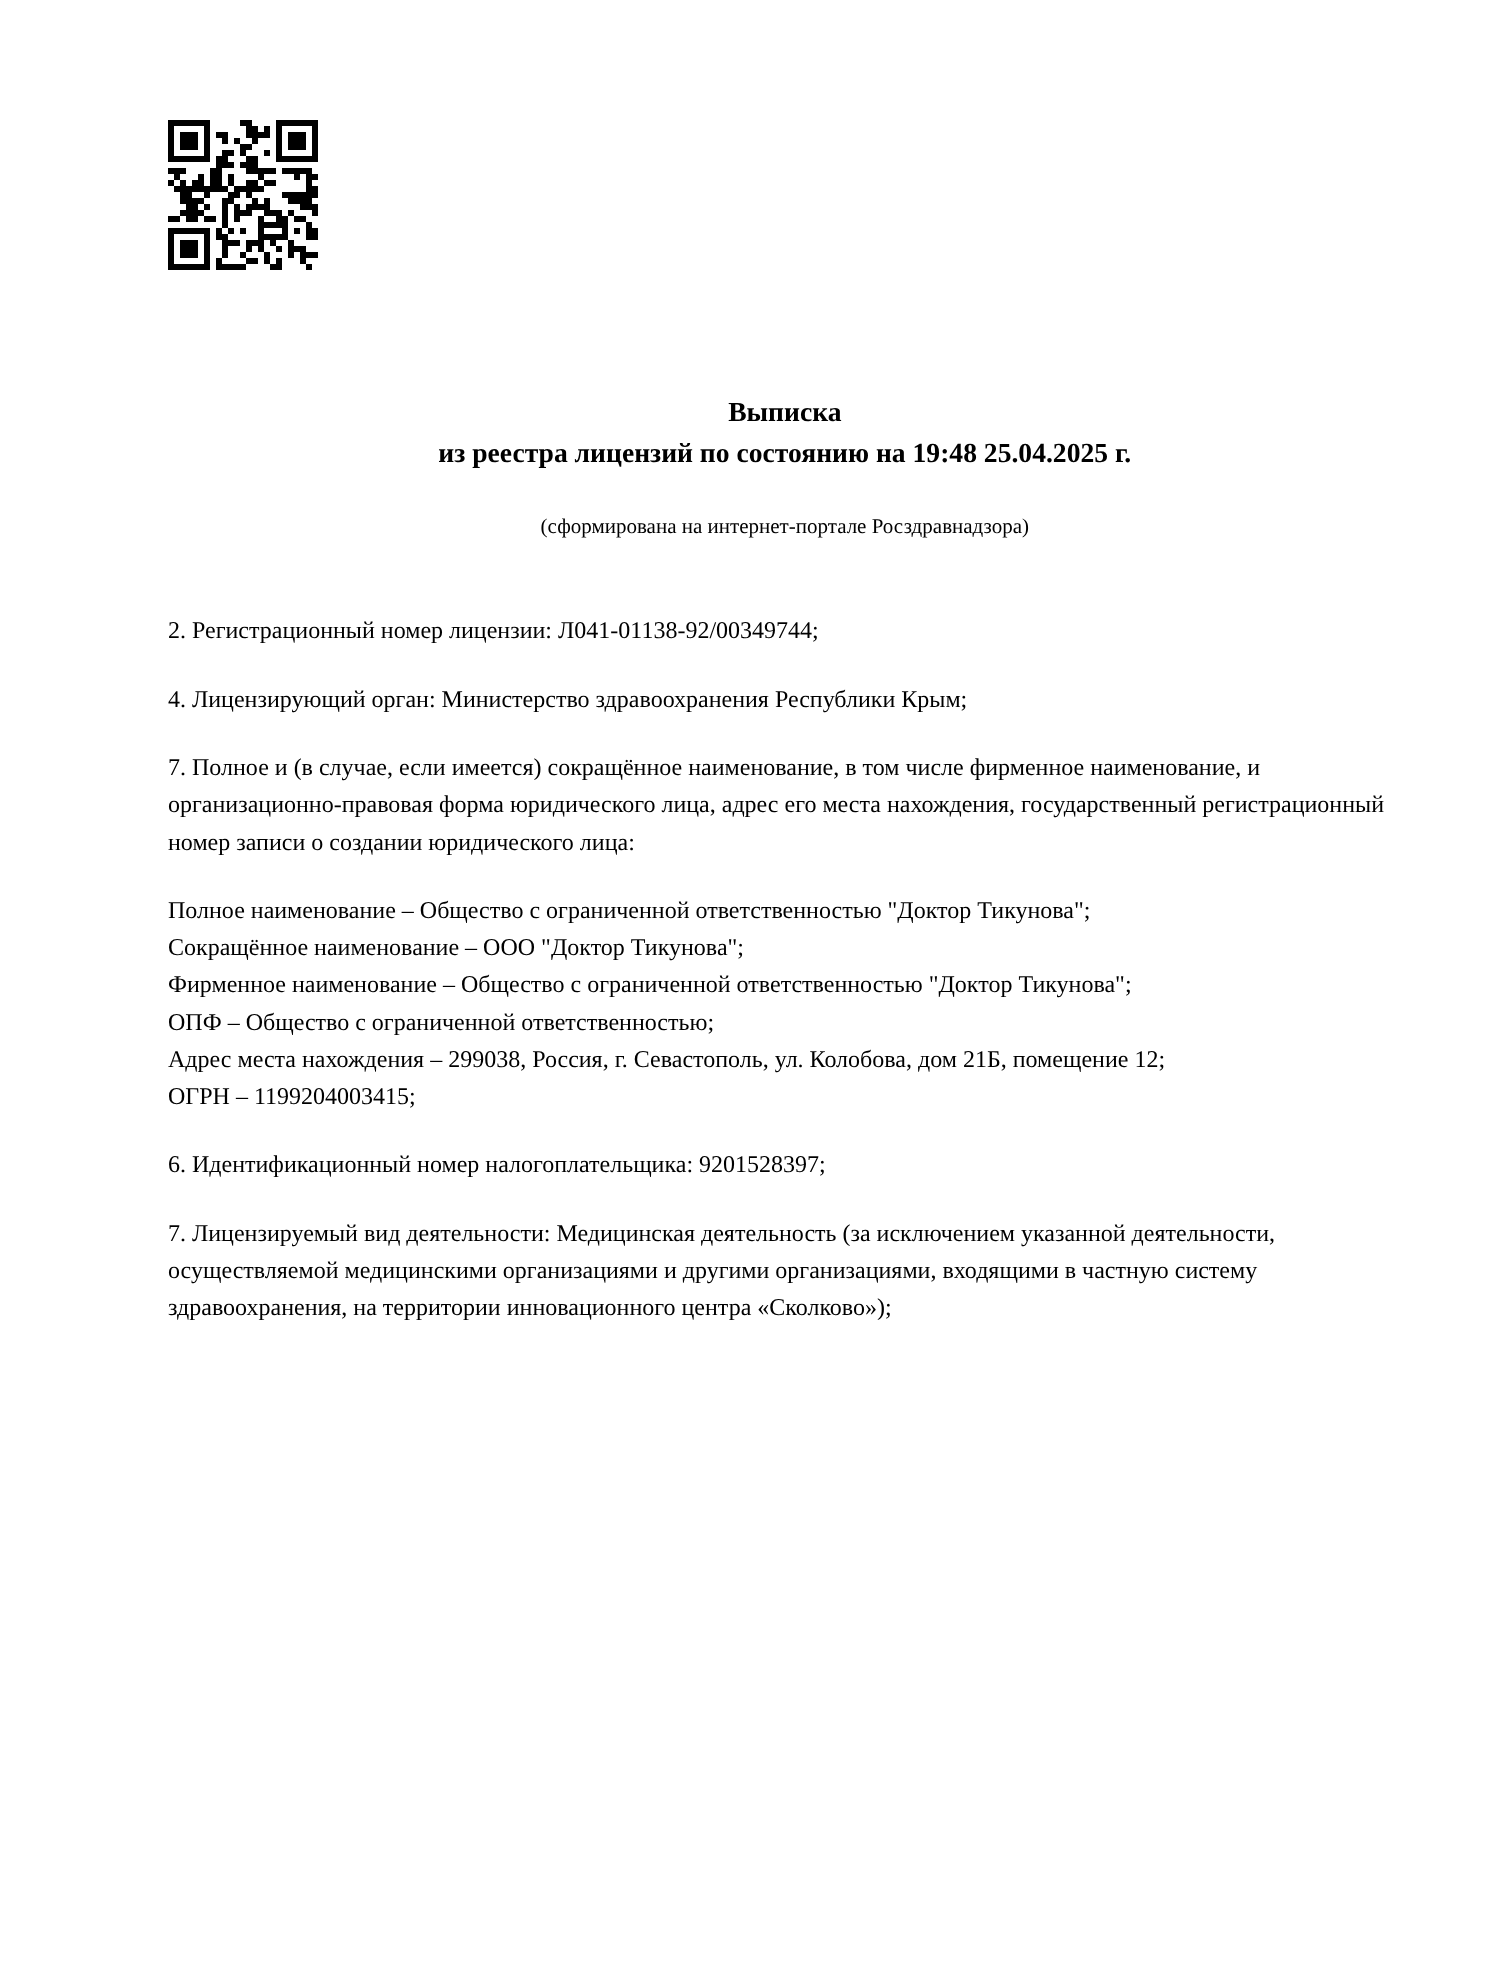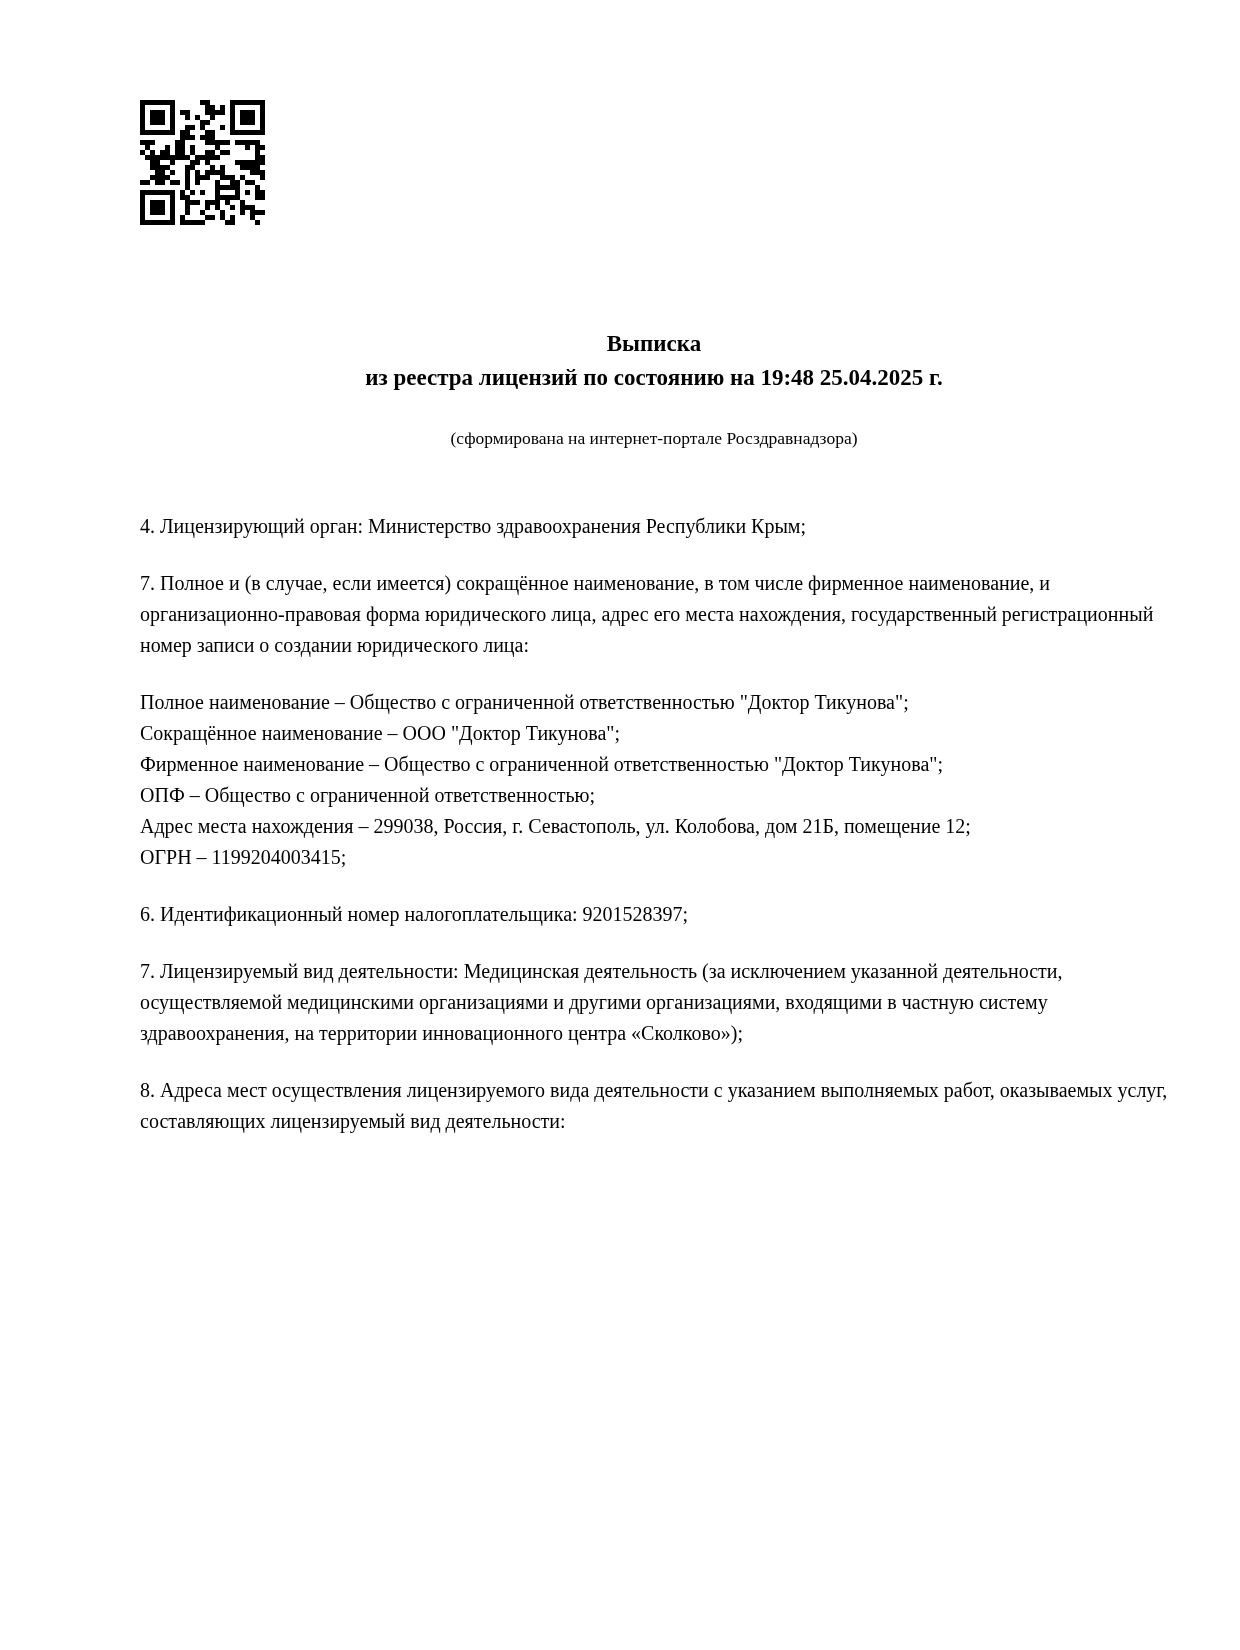--- a/index.html
+++ b/index.html
@@ -360,26 +360,26 @@
       </svg></div>
 
   <div class="title-block">
     <div>Выписка</div>
     <div>из реестра лицензий по состоянию на 19:48 25.04.2025 г.</div>
   </div>
 
   <div class="subtitle">(сформирована на интернет-портале Росздравнадзора)</div>
 
   <div class="body-text">
+    <p>2. Регистрационный номер лицензии: Л041-01138-92/00349744;</p>
     <p>4. Лицензирующий орган: Министерство здравоохранения Республики Крым;</p>
     <p>7. Полное и (в случае, если имеется) сокращённое наименование, в том числе фирменное наименование, и организационно-правовая форма юридического лица, адрес его места нахождения, государственный регистрационный номер записи о создании юридического лица:</p>
     <p>Полное наименование – Общество с ограниченной ответственностью "Доктор Тикунова";
 Сокращённое наименование – ООО "Доктор Тикунова";
 Фирменное наименование – Общество с ограниченной ответственностью "Доктор Тикунова";
 ОПФ – Общество с ограниченной ответственностью;
 Адрес места нахождения – 299038, Россия, г. Севастополь, ул. Колобова, дом 21Б, помещение 12;
 ОГРН – 1199204003415;</p>
     <p>6. Идентификационный номер налогоплательщика: 9201528397;</p>
     <p>7. Лицензируемый вид деятельности: Медицинская деятельность (за исключением указанной деятельности, осуществляемой медицинскими организациями и другими организациями, входящими в частную систему здравоохранения, на территории инновационного центра «Сколково»);</p>
-    <p>8. Адреса мест осуществления лицензируемого вида деятельности с указанием выполняемых работ, оказываемых услуг, составляющих лицензируемый вид деятельности:</p>
   </div>
 
 </div>
 
 </body></html>

